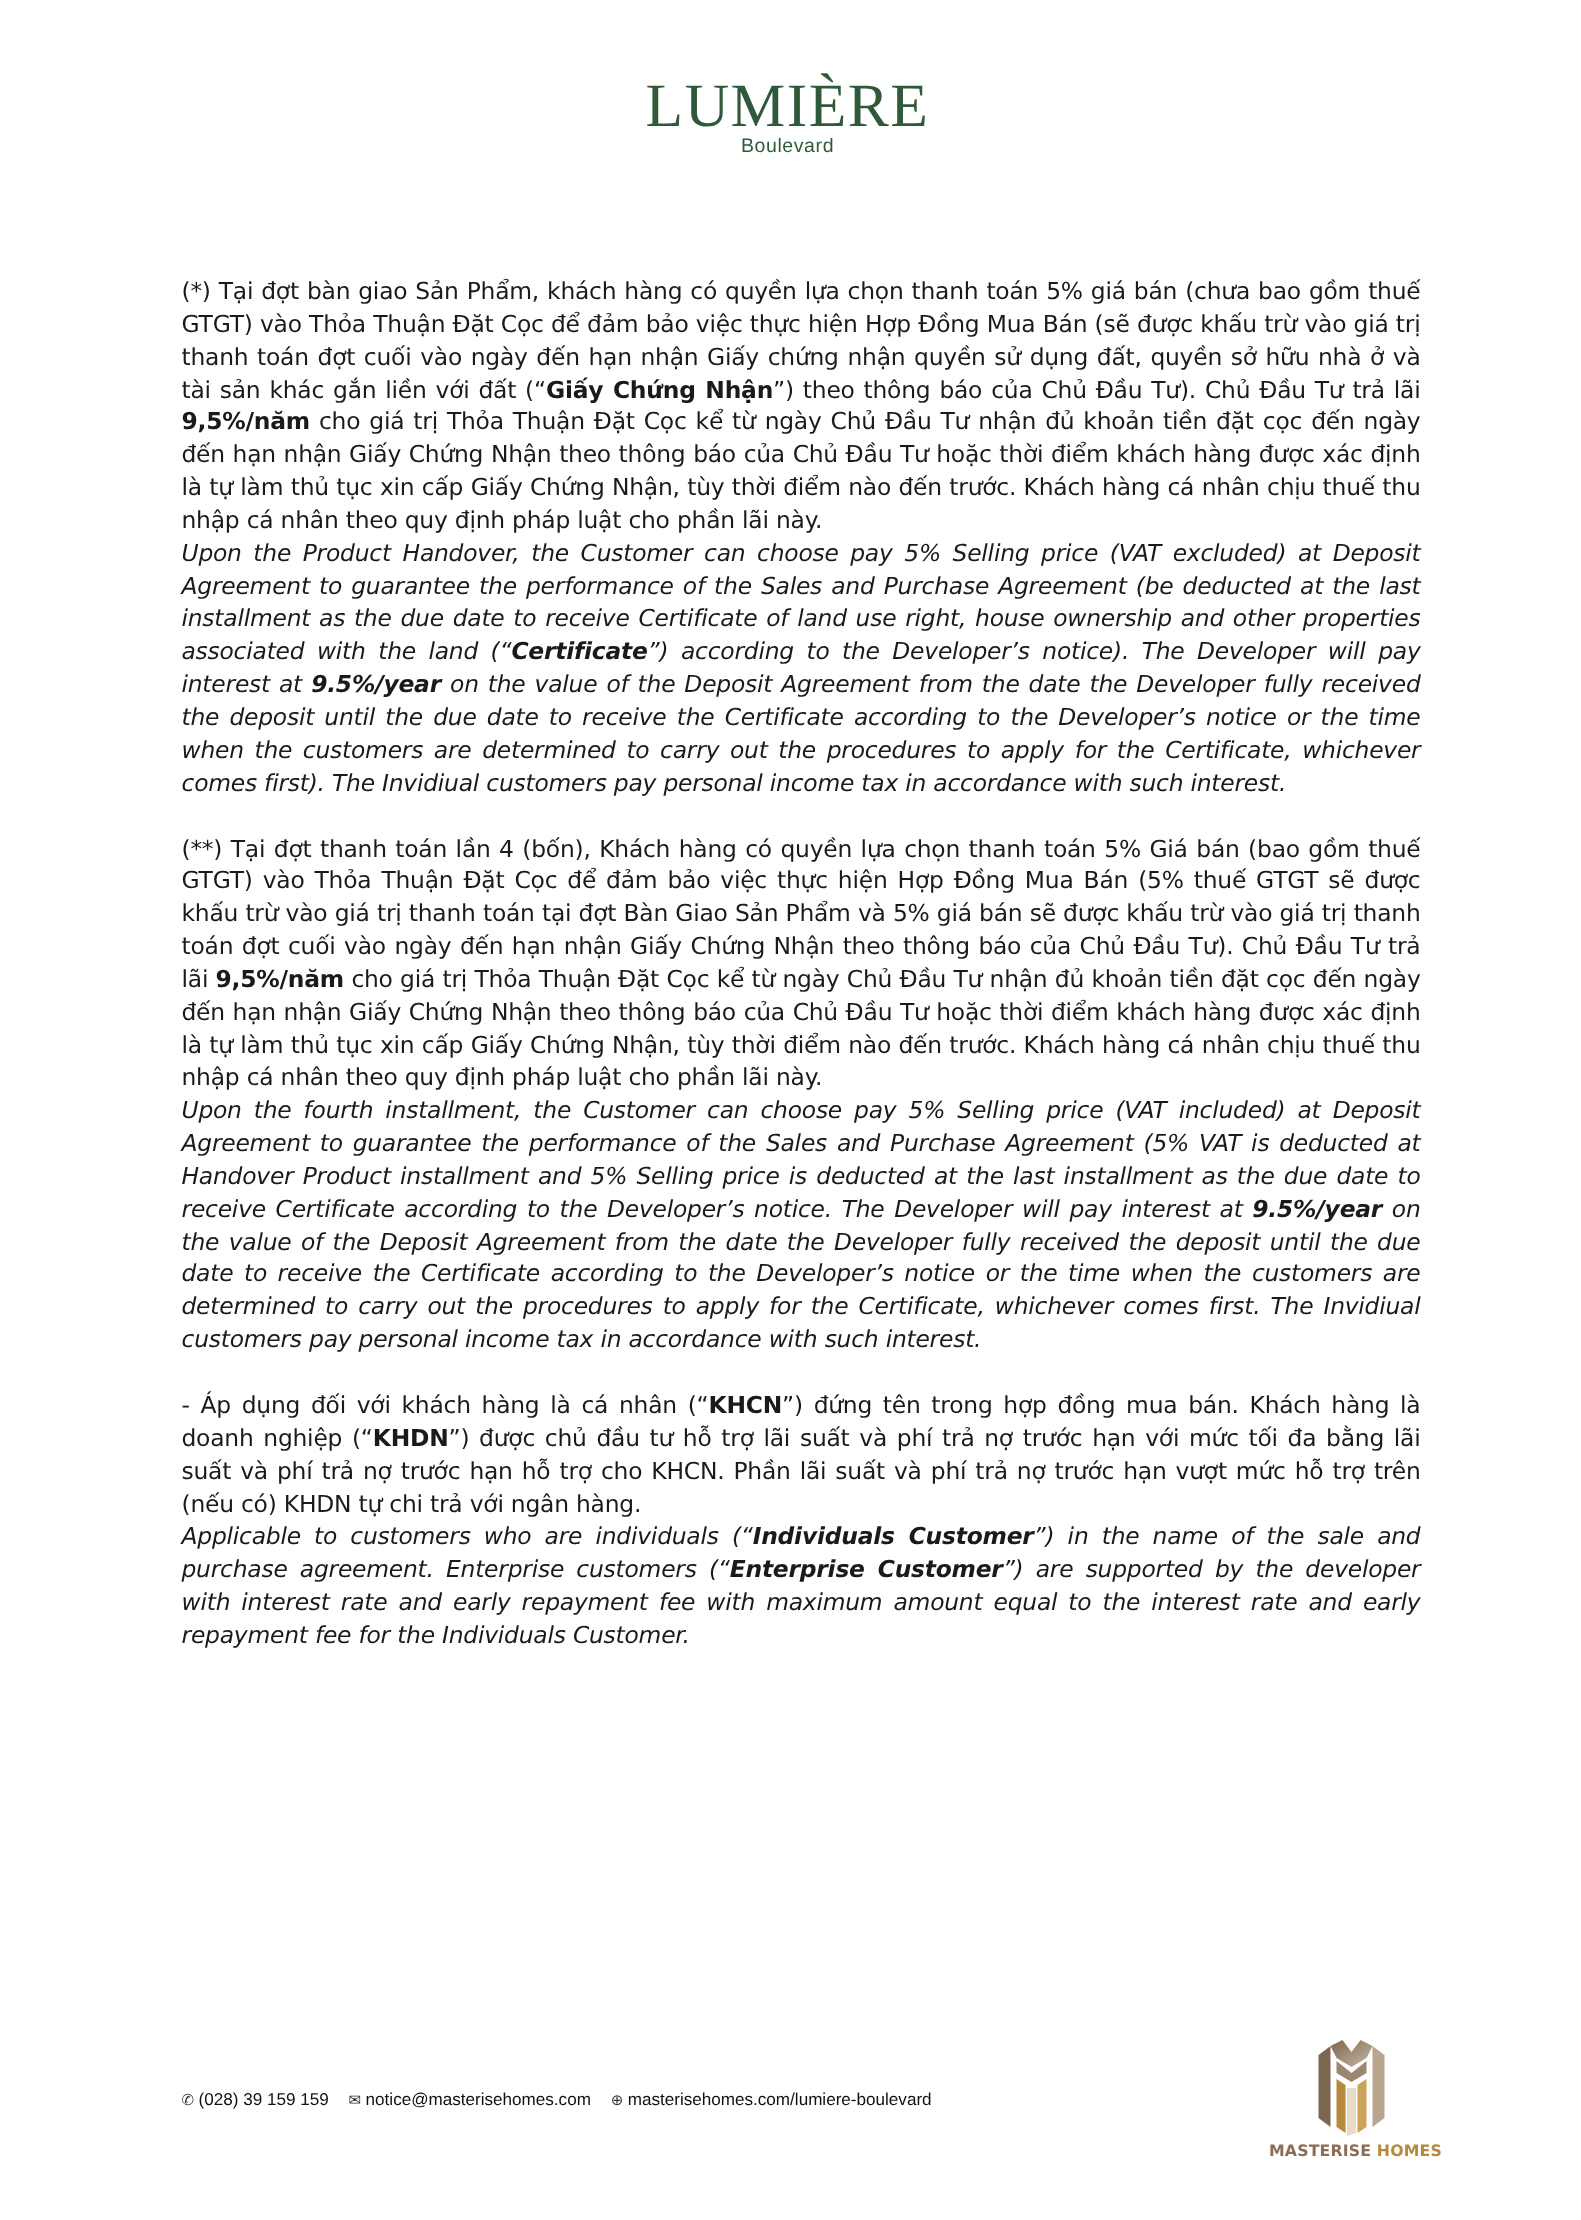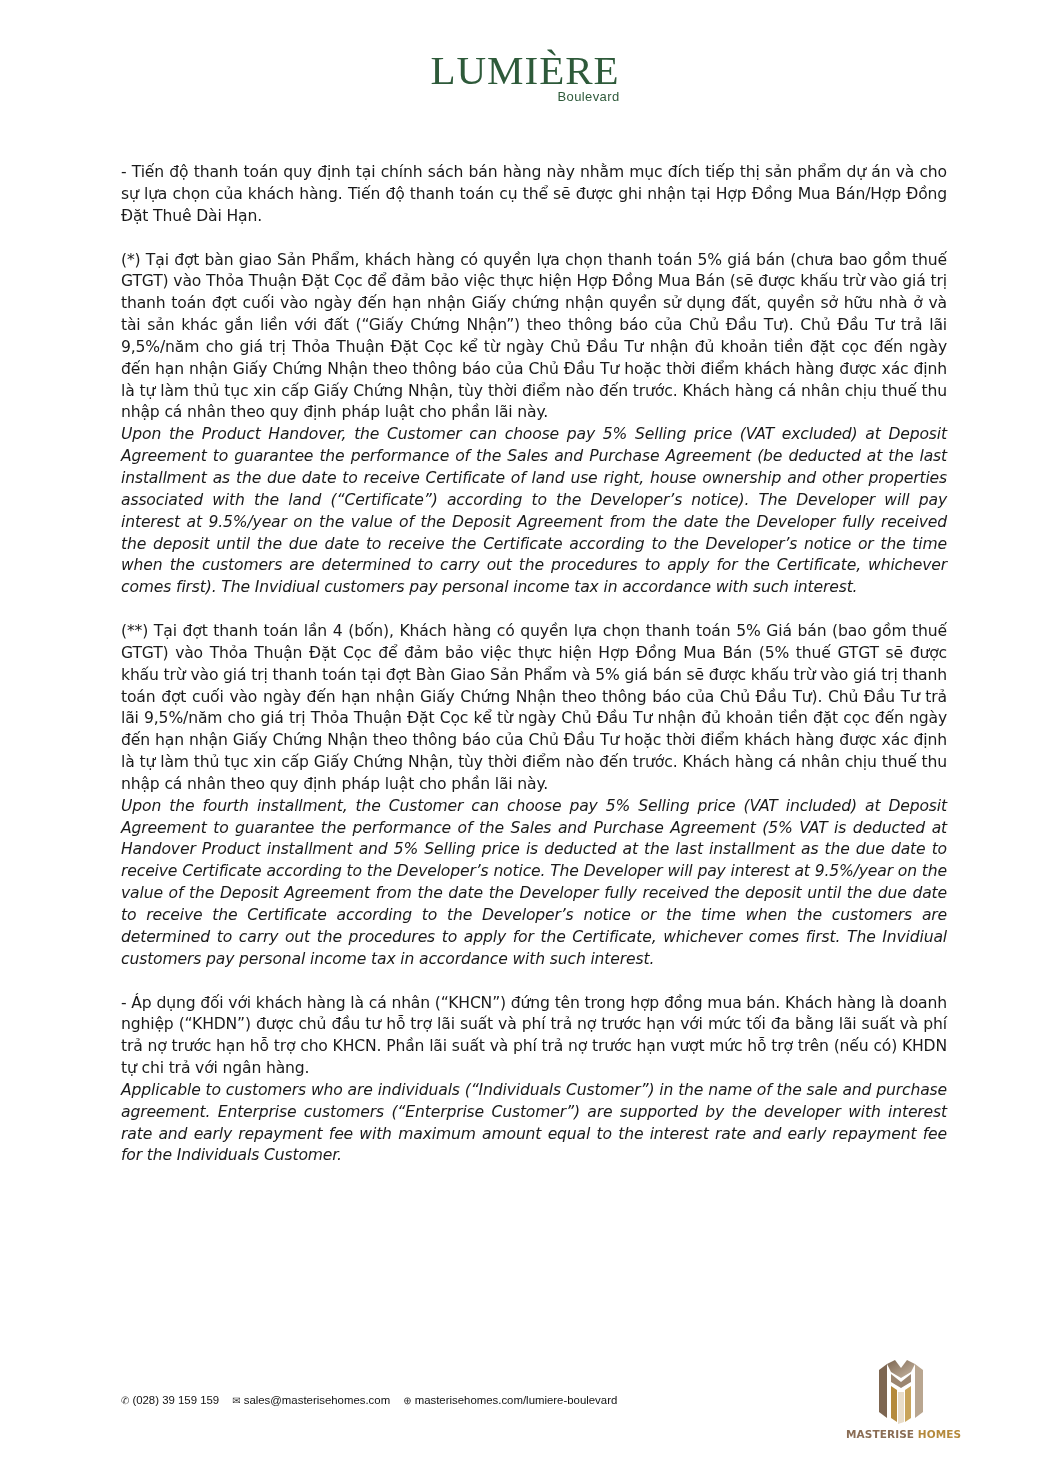--- a/index.html
+++ b/index.html
@@ -1,27 +1,27 @@
 <!DOCTYPE html>
 <html><head>
 <meta charset="utf-8">
 <style>
   html, body { margin: 0; padding: 0; background: #ffffff; }
   body { width: 1054px; height: 1480px; position: relative; overflow: hidden; color: #1a1a1a; }
   .header-logo { position: absolute; top: 48px; left: 0; width: 100%; text-align: center; }
-  .logo-wrap { display: inline-block; position: relative; left: -2px; text-align: right; }
+  .logo-wrap { display: inline-block; position: relative; left: -2px; }
   .logo-main { font-family: "Liberation Serif", serif; font-size: 41px; letter-spacing: 1px; color: #2e5a3a; line-height: 44px; font-weight: normal; }
   .logo-sub { font-family: Liberation Sans, sans-serif; font-size: 13px; color: #2e5a3a; line-height: 14px; margin-top: -2px; letter-spacing: 0.4px; }
 
   .content { position: absolute; top: 162px; left: 121px; width: 826px; font-family: "DejaVu Sans", sans-serif; font-size: 15.6px; line-height: 21.85px; letter-spacing: -0.15px; }
   .para { text-align: justify; margin: 0; }
   .vn { font-style: normal; }
   .en { font-style: italic; }
   .gap { height: 22px; }
-  b { font-weight: normal; }
+  b { font-weight: bold; }
 
   .footer { position: absolute; top: 1393px; left: 121px; font-family: "Liberation Sans", sans-serif; font-size: 11.4px; line-height: 14.5px; color: #111; }
   .footer .row { white-space: nowrap; }
   .footer .contact-item { margin-right: 10px; }
   .icon { display: inline-block; font-size: 10px; color: #333; margin-right: 3px; }
 
   .brand { position: absolute; top: 1360px; left: 846px; width: 110px; text-align: right; }
   .brand svg { display: block; margin: 0 auto; }
   .brand-name { font-family: "DejaVu Sans", sans-serif; font-size: 10.5px; font-weight: bold; letter-spacing: 0.1px; margin-top: 4px; white-space: nowrap; }
   .brand-name .m1 { color: #8a6d55; }
@@ -32,39 +32,38 @@
 
 <div class="header-logo">
   <div class="logo-wrap">
     <div class="logo-main">LUMIÈRE</div>
     <div class="logo-sub">Boulevard</div>
   </div>
 </div>
 
 <div class="content">
 
-  <p class="para vn">- Tiến độ thanh toán quy định tại chính sách bán hàng này nhằm mục đích tiếp thị sản phẩm dự án và cho sự lựa chọn của khách hàng. Tiến độ thanh toán cụ thể sẽ được ghi nhận tại Hợp Đồng Mua Bán/Hợp Đồng Đặt Thuê Dài Hạn.</p>
   <div class="gap"></div>
 
   <p class="para vn"><span>(*) Tại đợt bàn giao Sản Phẩm, khách hàng có quyền lựa chọn thanh toán 5% giá bán (chưa bao gồm thuế GTGT) vào Thỏa Thuận Đặt Cọc để đảm bảo việc thực hiện Hợp Đồng Mua Bán (sẽ được khấu trừ vào giá trị thanh toán đợt cuối vào ngày đến hạn nhận Giấy chứng nhận quyền sử dụng đất, quyền sở hữu nhà ở và tài sản khác gắn liền với đất (“</span><b>Giấy Chứng Nhận</b><span>”) theo thông báo của Chủ Đầu Tư). Chủ Đầu Tư trả lãi </span><b>9,5%/năm</b><span> cho giá trị Thỏa Thuận Đặt Cọc kể từ ngày Chủ Đầu Tư nhận đủ khoản tiền đặt cọc đến ngày đến hạn nhận Giấy Chứng Nhận theo thông báo của Chủ Đầu Tư hoặc thời điểm khách hàng được xác định là tự làm thủ tục xin cấp Giấy Chứng Nhận, tùy thời điểm nào đến trước. Khách hàng cá nhân chịu thuế thu nhập cá nhân theo quy định pháp luật cho phần lãi này.</span></p>
   <p class="para en"><span>Upon the Product Handover, the Customer can choose pay 5% Selling price (VAT excluded) at Deposit Agreement to guarantee the performance of the Sales and Purchase Agreement (be deducted at the last installment as the due date to receive Certificate of land use right, house ownership and other properties associated with the land (“</span><b>Certificate</b><span>”) according to the Developer’s notice). The Developer will pay interest at </span><b>9.5%/year</b><span> on the value of the Deposit Agreement from the date the Developer fully received the deposit until the due date to receive the Certificate according to the Developer’s notice or the time when the customers are determined to carry out the procedures to apply for the Certificate, whichever comes first). The Invidiual customers pay personal income tax in accordance with such interest.</span></p>
   <div class="gap"></div>
 
   <p class="para vn"><span>(**) Tại đợt thanh toán lần 4 (bốn), Khách hàng có quyền lựa chọn thanh toán 5% Giá bán (bao gồm thuế GTGT) vào Thỏa Thuận Đặt Cọc để đảm bảo việc thực hiện Hợp Đồng Mua Bán (5% thuế GTGT sẽ được khấu trừ vào giá trị thanh toán tại đợt Bàn Giao Sản Phẩm và 5% giá bán sẽ được khấu trừ vào giá trị thanh toán đợt cuối vào ngày đến hạn nhận Giấy Chứng Nhận theo thông báo của Chủ Đầu Tư). Chủ Đầu Tư trả lãi </span><b>9,5%/năm</b><span> cho giá trị Thỏa Thuận Đặt Cọc kể từ ngày Chủ Đầu Tư nhận đủ khoản tiền đặt cọc đến ngày đến hạn nhận Giấy Chứng Nhận theo thông báo của Chủ Đầu Tư hoặc thời điểm khách hàng được xác định là tự làm thủ tục xin cấp Giấy Chứng Nhận, tùy thời điểm nào đến trước. Khách hàng cá nhân chịu thuế thu nhập cá nhân theo quy định pháp luật cho phần lãi này.</span></p>
   <p class="para en"><span>Upon the fourth installment, the Customer can choose pay 5% Selling price (VAT included) at Deposit Agreement to guarantee the performance of the Sales and Purchase Agreement (5% VAT is deducted at Handover Product installment and 5% Selling price is deducted at the last installment as the due date to receive Certificate according to the Developer’s notice. The Developer will pay interest at </span><b>9.5%/year</b><span> on the value of the Deposit Agreement from the date the Developer fully received the deposit until the due date to receive the Certificate according to the Developer’s notice or the time when the customers are determined to carry out the procedures to apply for the Certificate, whichever comes first. The Invidiual customers pay personal income tax in accordance with such interest.</span></p>
   <div class="gap"></div>
 
   <p class="para vn"><span>- Áp dụng đối với khách hàng là cá nhân (“</span><b>KHCN</b><span>”) đứng tên trong hợp đồng mua bán. Khách hàng là doanh nghiệp (“</span><b>KHDN</b><span>”) được chủ đầu tư hỗ trợ lãi suất và phí trả nợ trước hạn với mức tối đa bằng lãi suất và phí trả nợ trước hạn hỗ trợ cho KHCN. Phần lãi suất và phí trả nợ trước hạn vượt mức hỗ trợ trên (nếu có) KHDN tự chi trả với ngân hàng.</span></p>
   <p class="para en"><span>Applicable to customers who are individuals (“</span><b>Individuals Customer</b><span>”) in the name of the sale and purchase agreement. Enterprise customers (“</span><b>Enterprise Customer</b><span>”) are supported by the developer with interest rate and early repayment fee with maximum amount equal to the interest rate and early repayment fee for the Individuals Customer.</span></p>
 </div>
 
 <div class="footer">
   <div class="row">
     <span class="contact-item"><span class="icon">✆</span><span>(028) 39 159 159</span></span>
-    <span class="contact-item"><span class="icon">✉</span><span>sales@masterisehomes.com</span></span>
+    <span class="contact-item"><span class="icon">✉</span><span>notice@masterisehomes.com</span></span>
     <span class="contact-item"><span class="icon">⊕</span><span>masterisehomes.com/lumiere-boulevard</span></span>
   </div>
 </div>
 
 <div class="brand">
   <svg width="48" height="64" viewBox="0 0 48 64">
     <defs>
       <linearGradient id="gb" x1="0" y1="0" x2="1" y2="1">
         <stop offset="0" stop-color="#7d6651"></stop>
         <stop offset="1" stop-color="#c9b8a4"></stop>

